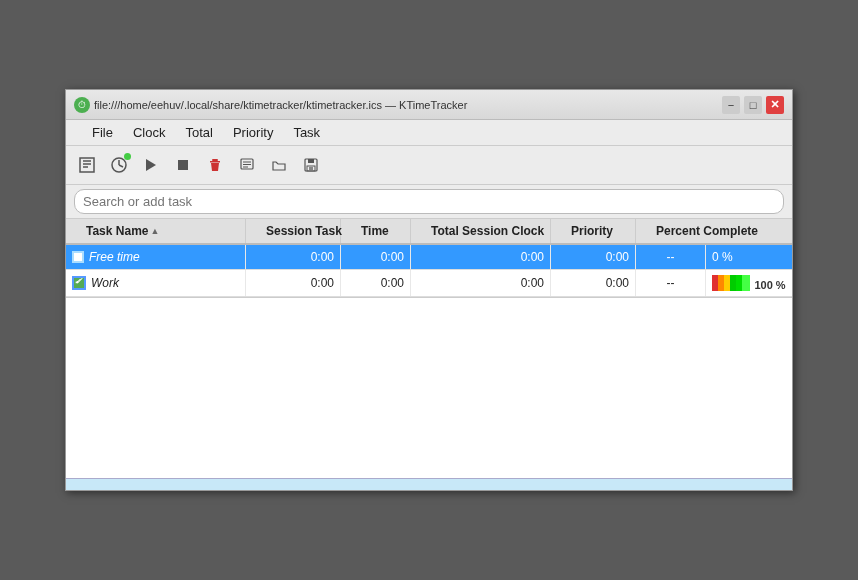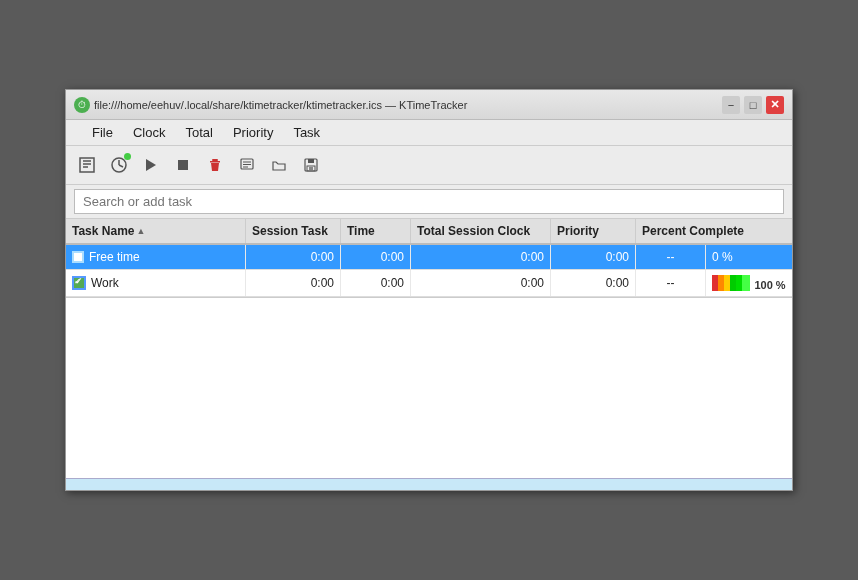--- a/index.html
+++ b/index.html
@@ -107,38 +107,38 @@
       color: #444;
     }
     .search-bar {
       padding: 4px 8px;
       border-bottom: 1px solid #ccc;
     }
     .search-input {
       width: 100%;
       padding: 4px 8px;
       border: 1px solid #bbb;
-      border-radius: 0;
+      border-radius: 10px;
       background: white;
       font-size: 13px;
       color: #666;
       outline: none;
     }
     .table-container {
       background: white;
       border-bottom: 1px solid #ccc;
     }
     .table-header {
       display: grid;
       grid-template-columns: 180px 95px 70px 140px 85px 70px 1fr;
       background: #e0e0e0;
       border-bottom: 2px solid #bbb;
     }
     .th {
-      padding: 5px 6px;
+      padding: 5px 20px;
       font-weight: 600;
       font-size: 12px;
       color: #222;
       border-right: 1px solid #ccc;
       white-space: nowrap;
       display: flex;
       align-items: center;
       gap: 2px;
     }
     .th:last-child { border-right: none; text-align: right; }
@@ -167,20 +167,21 @@
       display: flex;
       align-items: center;
     }
     .td:last-child { border-right: none; }
     .td.right { justify-content: flex-end; text-align: center; }
     .td.center { justify-content: center; }
     .task-name-cell {
       display: flex;
       align-items: center;
       gap: 5px;
+      font-style: italic;
     }
     .task-checkbox {
       width: 12px;
       height: 12px;
       border: 2px solid #5599ff;
       background: white;
       flex-shrink: 0;
     }
     .task-checkbox.checked {
       background: #55aa55;

